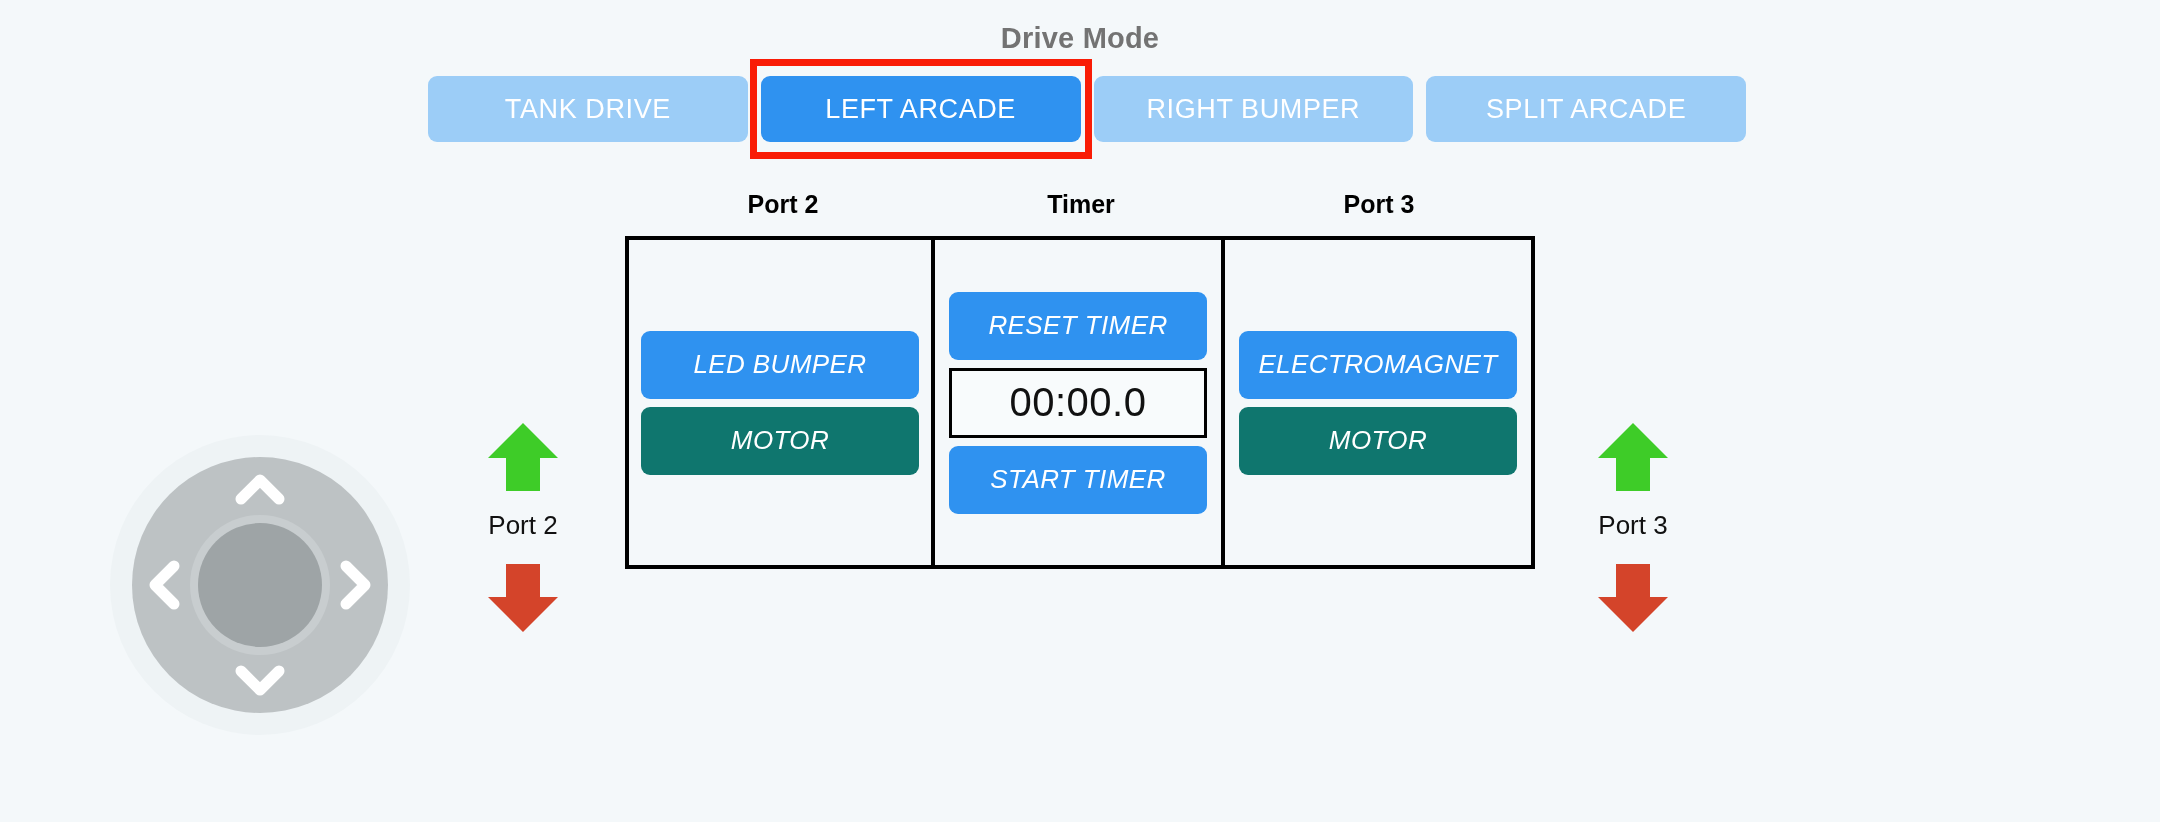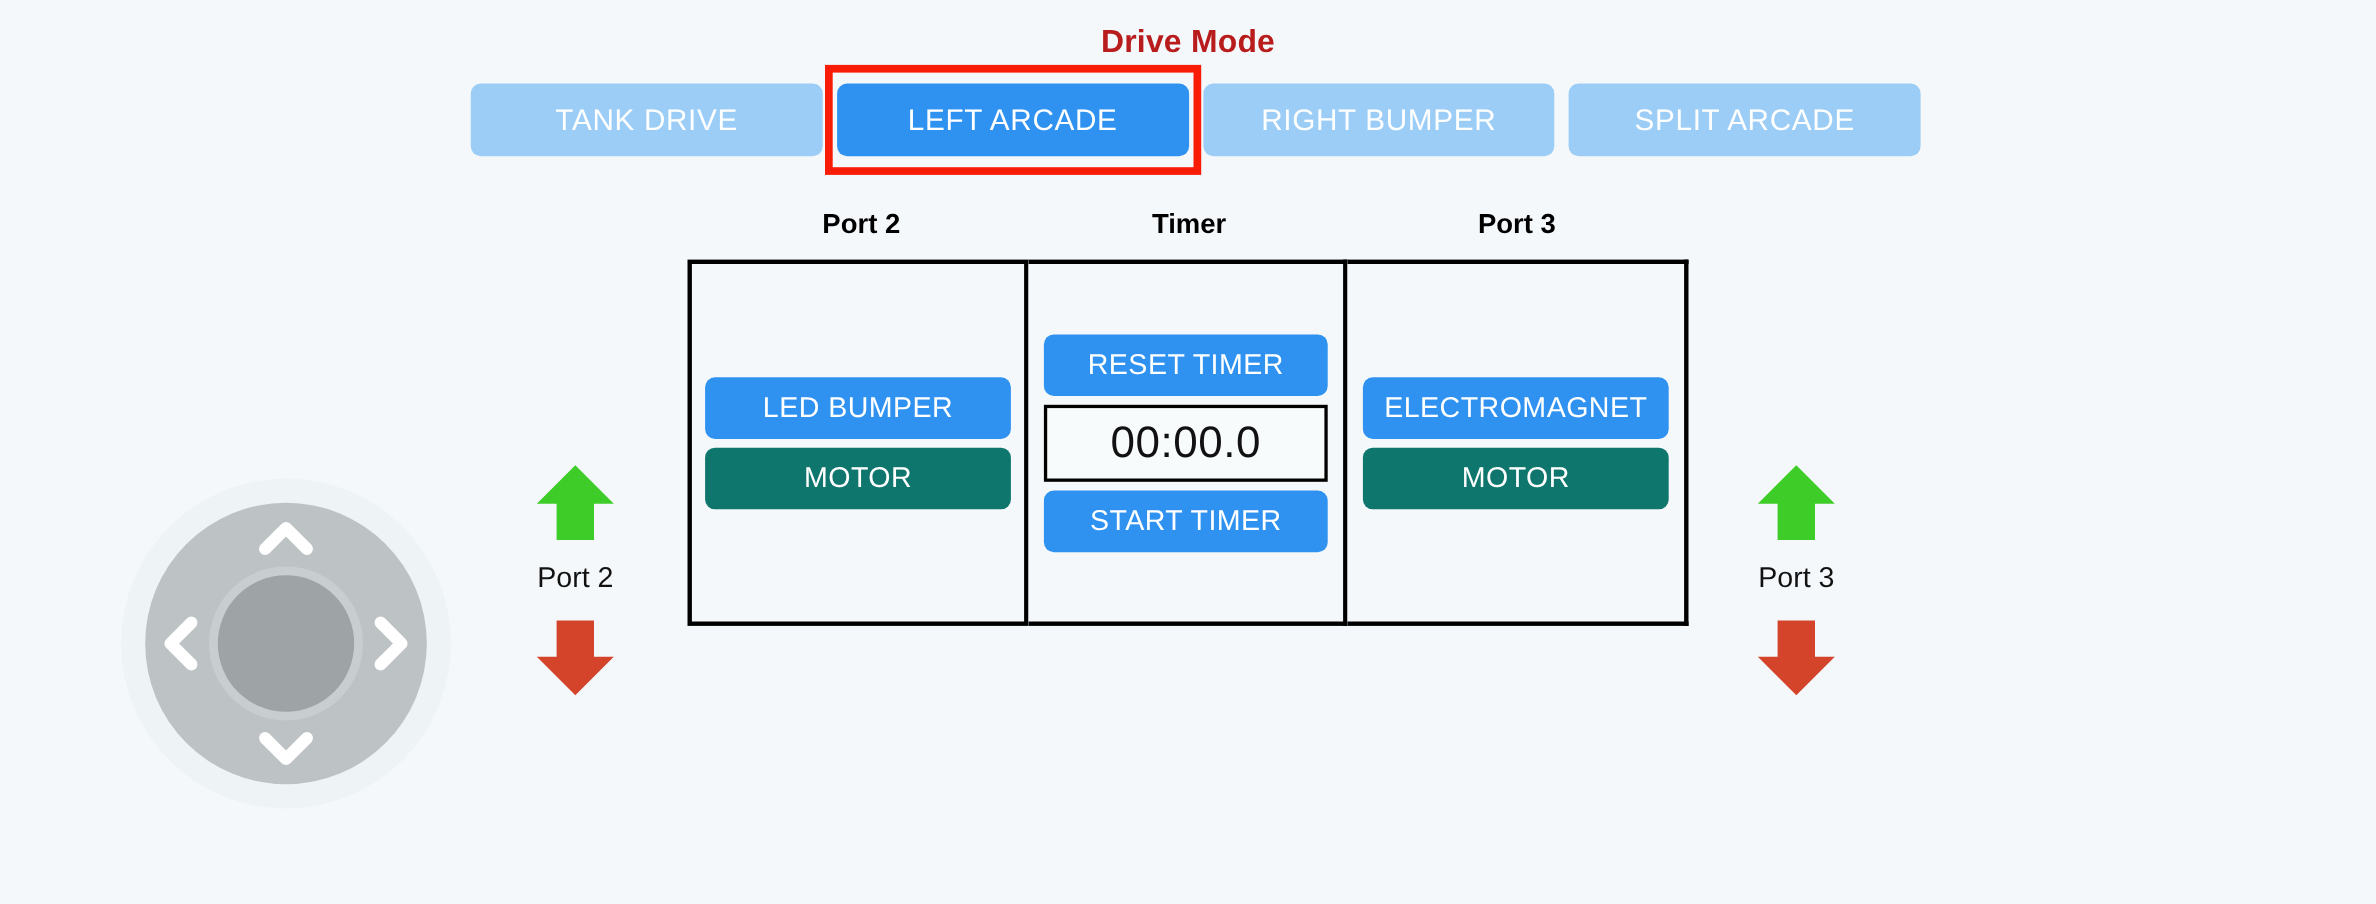--- a/index.html
+++ b/index.html
@@ -17,21 +17,21 @@
 
   
   #drive-mode-title {
     position: absolute;
     top: 22px;
     left: 0;
     width: 2160px;
     text-align: center;
     font-size: 29px;
     font-weight: bold;
-    color: #b91c1c;
+    color: #737373;
     letter-spacing: 0.2px;
   }
 
   #mode-button-row {
     position: absolute;
     top: 76px;
     left: 428px;
     width: 1318px;
     height: 66px;
     display: flex;
@@ -118,35 +118,36 @@
 
   .panel-inner {
     width: 278px;
     display: flex;
     flex-direction: column;
     gap: 8px;
   }
   #panel-timer .panel-inner { width: 258px; gap: 8px; }
 
   .panel-button {
-    height: 56px;
+    height: 68px;
     border: none;
     border-radius: 9px;
     background: #2f92f0;
     color: #ffffff;
     font-family: "Liberation Sans", sans-serif;
     font-size: 26px;
     letter-spacing: 0.4px;
     display: flex;
     align-items: center;
     justify-content: center;
     cursor: pointer;
     padding: 14px;
     box-sizing: border-box;
     width: 100%;
+    font-style: italic;
   }
   .panel-button.inactive { background: #0f766e; }
 
   #timer-display {
     height: 70px;
     border: 3px solid #000000;
     background: #f8fbfc;
     box-sizing: border-box;
     display: flex;
     align-items: center;

